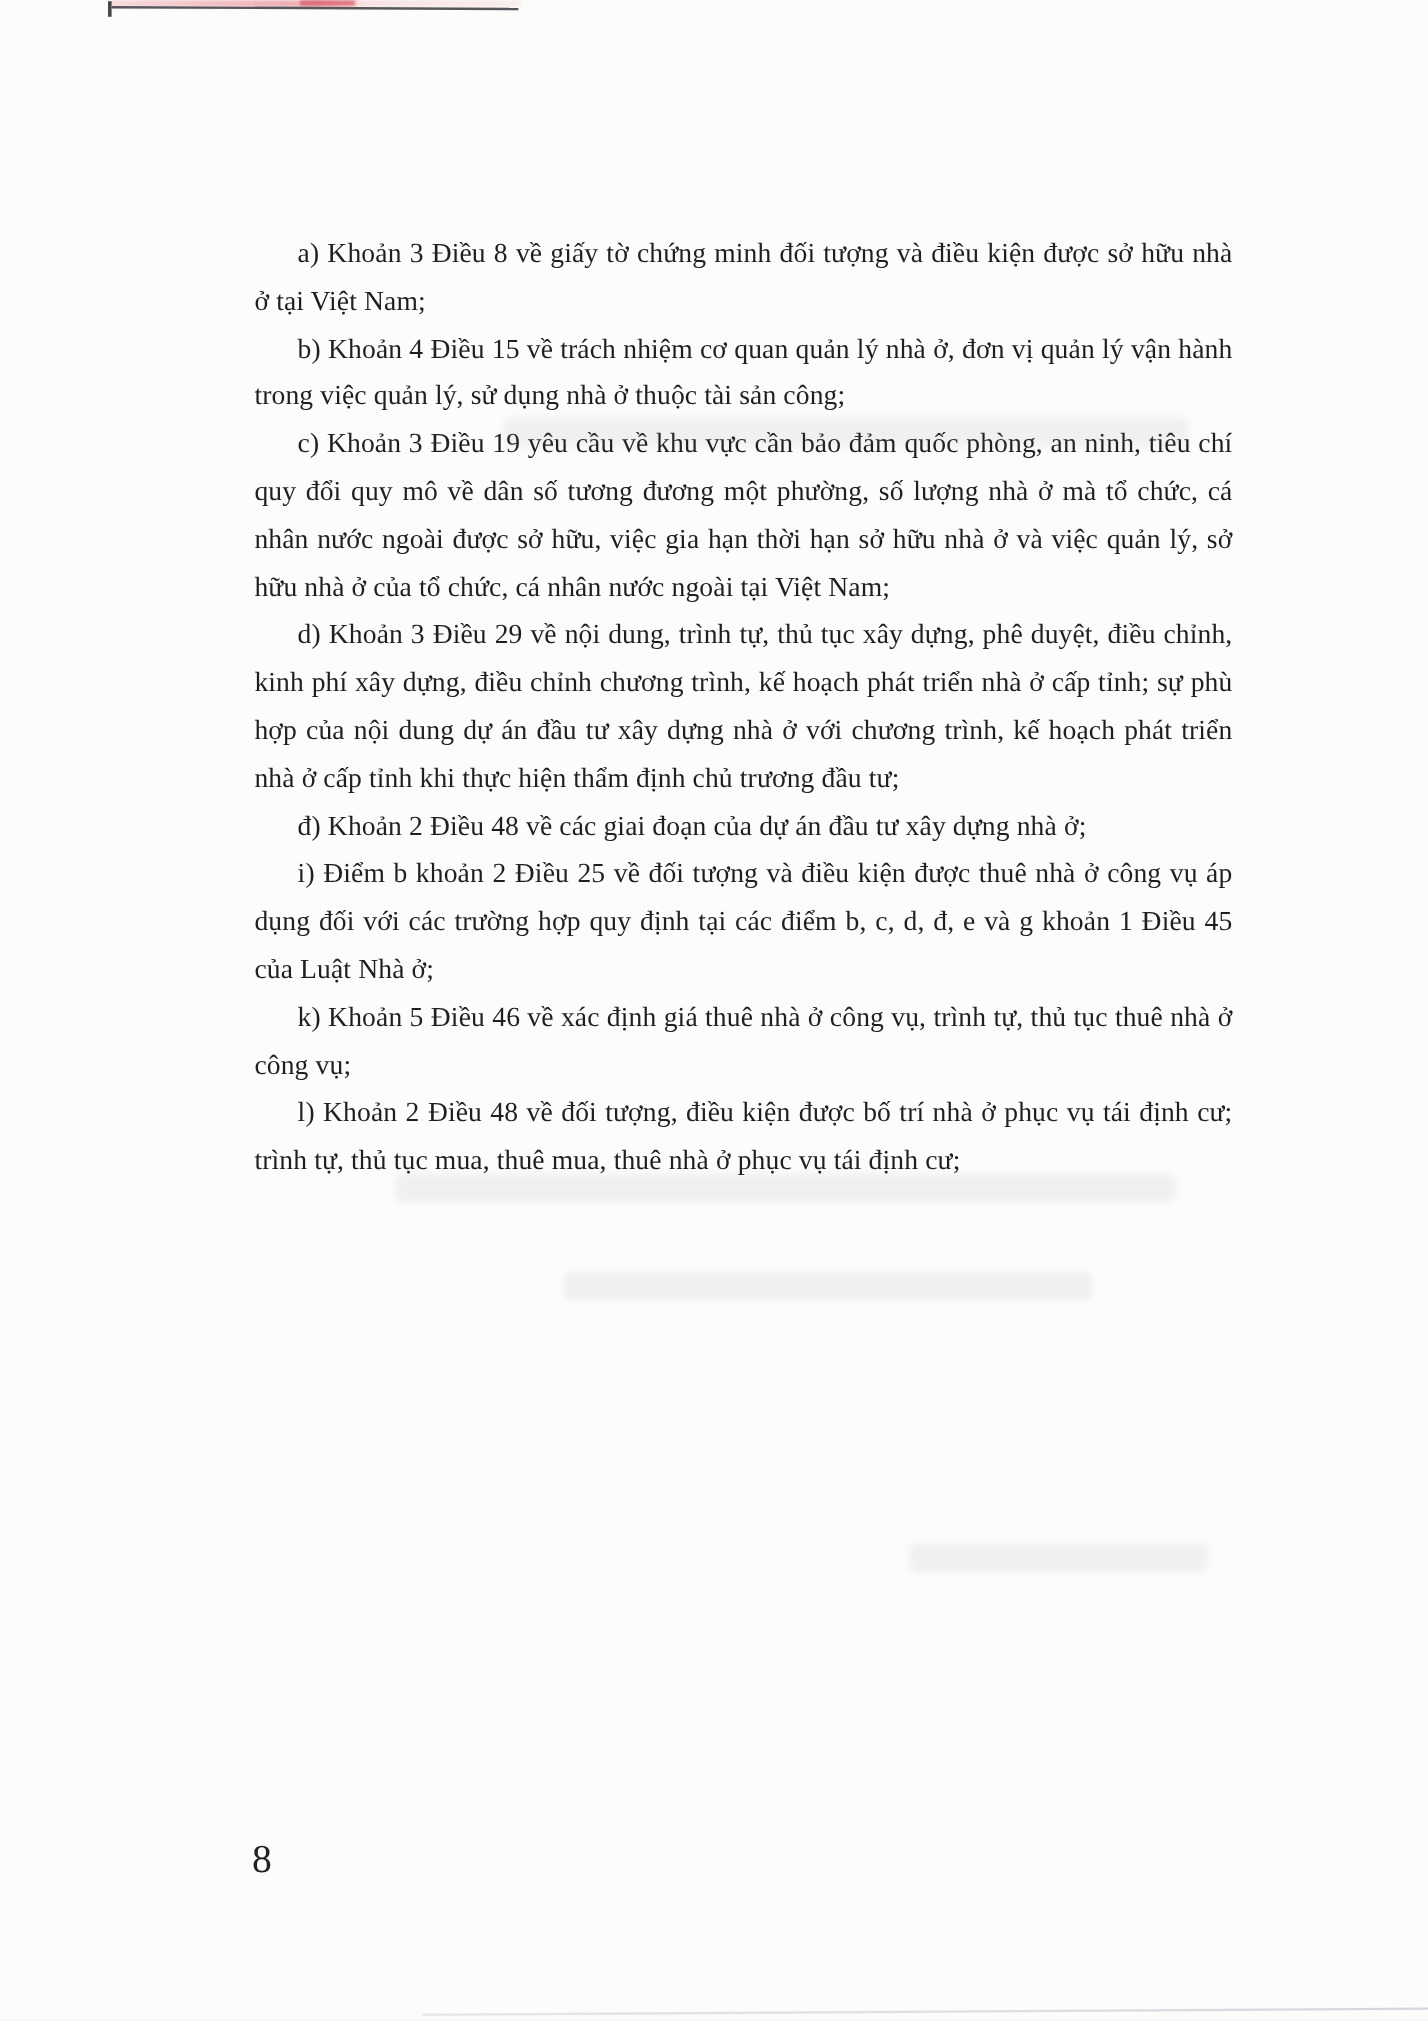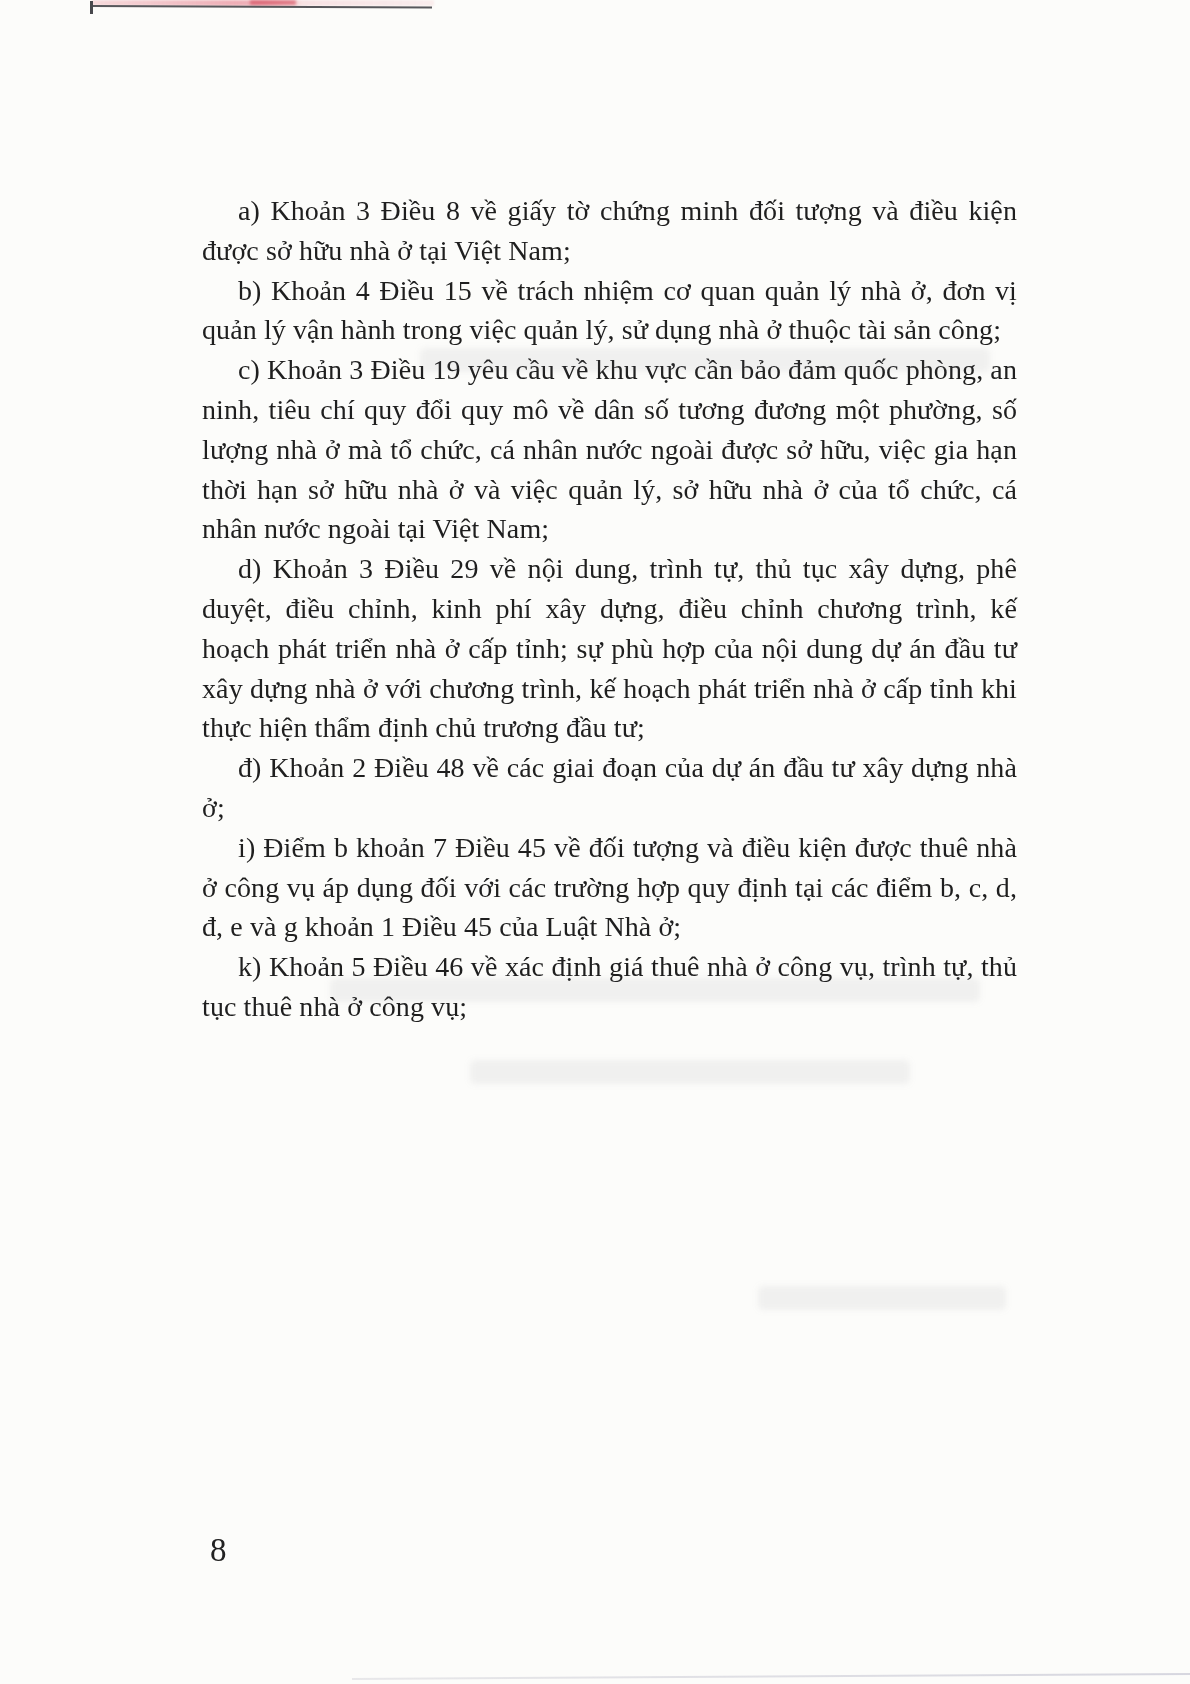--- a/index.html
+++ b/index.html
@@ -41,24 +41,24 @@
     transform-origin: left center;
   }
   .top-edge .left-tick {
     position: absolute; left: 0; top: 1px; width: 3px; height: 13px;
     background: #48484c;
   }
 
   
   .text-block {
     position: absolute;
-    left: 202px;
+    left: 212px;
     top: 191px;
     width: 815px;
-    font-size: 28px;
+    font-size: 23px;
     line-height: 39.8px;
     text-align: justify;
     letter-spacing: 0.1px;
   }
   .text-block p {
     margin: 0;
     padding: 0;
     text-indent: 36px;
   }
 
@@ -105,22 +105,23 @@
     <div class="dark-line"></div>
     <div class="left-tick"></div>
   </div>
 
   <div class="text-block">
     <p>a) Khoản 3 Điều 8 về giấy tờ chứng minh đối tượng và điều kiện được sở hữu nhà ở tại Việt Nam;</p>
     <p>b) Khoản 4 Điều 15 về trách nhiệm cơ quan quản lý nhà ở, đơn vị quản lý vận hành trong việc quản lý, sử dụng nhà ở thuộc tài sản công;</p>
     <p>c) Khoản 3 Điều 19 yêu cầu về khu vực cần bảo đảm quốc phòng, an ninh, tiêu chí quy đổi quy mô về dân số tương đương một phường, số lượng nhà ở mà tổ chức, cá nhân nước ngoài được sở hữu, việc gia hạn thời hạn sở hữu nhà ở và việc quản lý, sở hữu nhà ở của tổ chức, cá nhân nước ngoài tại Việt Nam;</p>
     <p>d) Khoản 3 Điều 29 về nội dung, trình tự, thủ tục xây dựng, phê duyệt, điều chỉnh, kinh phí xây dựng, điều chỉnh chương trình, kế hoạch phát triển nhà ở cấp tỉnh; sự phù hợp của nội dung dự án đầu tư xây dựng nhà ở với chương trình, kế hoạch phát triển nhà ở cấp tỉnh khi thực hiện thẩm định chủ trương đầu tư;</p>
     <p>đ) Khoản 2 Điều 48 về các giai đoạn của dự án đầu tư xây dựng nhà ở;</p>
-    <p>i) Điểm b khoản 7 Điều 45 về đối tượng và điều kiện được thuê nhà ở công vụ áp dụng đối với các trường hợp quy định tại các điểm b, c, d, đ, e và g khoản 1 Điều 45 của Luật Nhà ở;</p>
+    <p>i) Điểm b khoản 2 Điều 25 về đối tượng và điều kiện được thuê nhà ở công vụ áp dụng đối với các trường hợp quy định tại các điểm b, c, d, đ, e và g khoản 1 Điều 45 của Luật Nhà ở;</p>
     <p>k) Khoản 5 Điều 46 về xác định giá thuê nhà ở công vụ, trình tự, thủ tục thuê nhà ở công vụ;</p>
+    <p>l) Khoản 2 Điều 48 về đối tượng, điều kiện được bố trí nhà ở phục vụ tái định cư; trình tự, thủ tục mua, thuê mua, thuê nhà ở phục vụ tái định cư;</p>
   </div>
 
   <div class="smudge s1"></div>
   <div class="smudge s2"></div>
   <div class="smudge s3"></div>
   <div class="smudge s4"></div>
 
   <div class="page-number">8</div>
 
   <div class="bottom-edge-line"></div>

